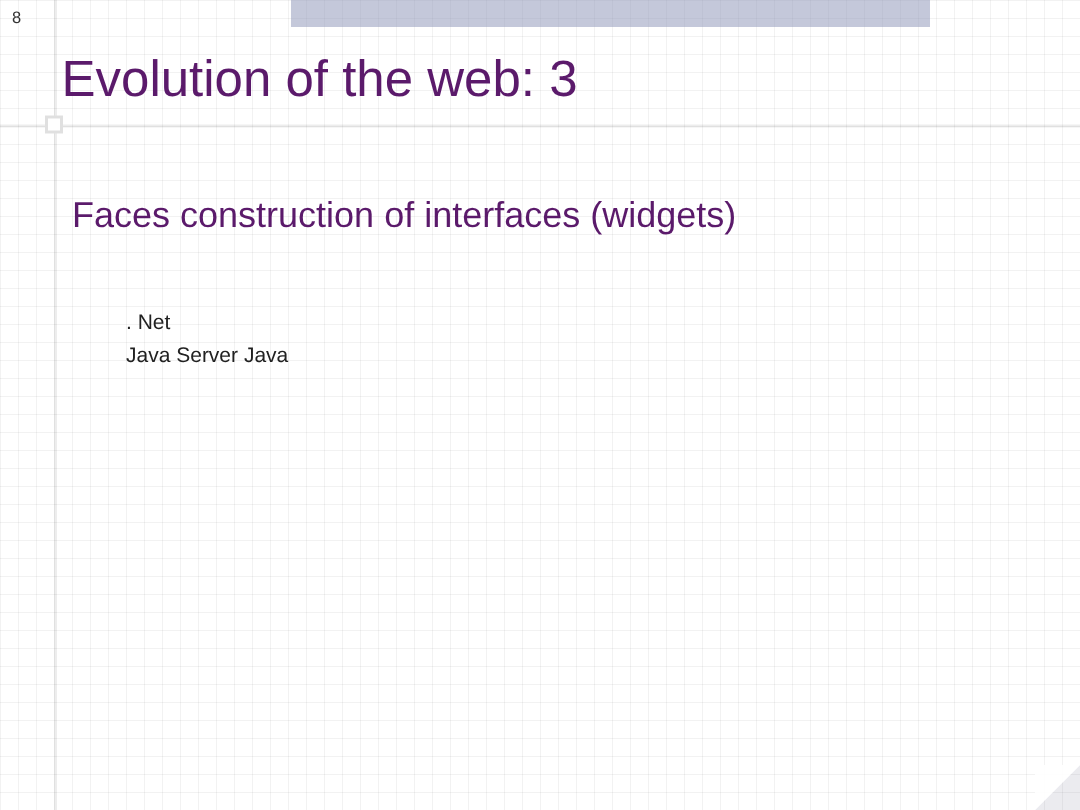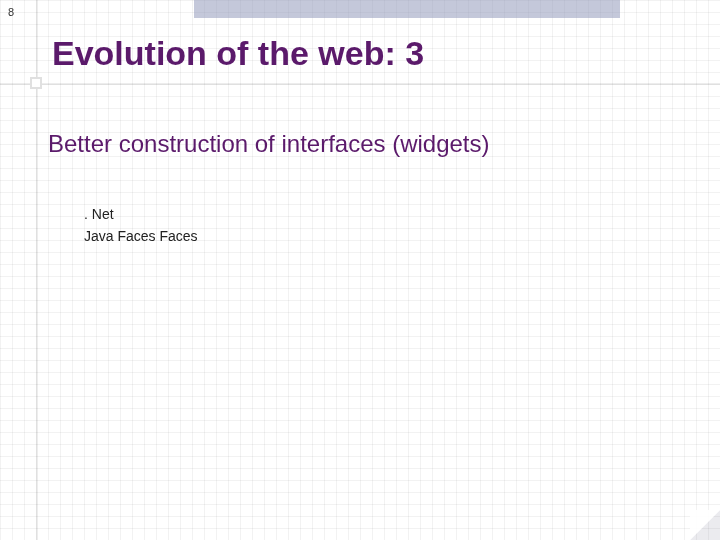--- a/index.html
+++ b/index.html
@@ -63,24 +63,24 @@
       position: absolute;
       top: 6px;
       left: 8px;
       font-size: 11px;
       color: #333;
       z-index: 4;
     }
     .title {
       position: absolute;
       top: 34px;
-      left: 52px;
+      left: 41px;
       font-size: 34px;
       color: #5b1a6b;
-      font-weight: 700;
+      font-weight: 400;
       z-index: 4;
     }
     .subtitle {
       position: absolute;
       top: 130px;
       left: 48px;
       font-size: 24px;
       color: #5b1a6b;
       font-weight: 400;
       z-index: 4;
@@ -120,21 +120,21 @@
 <div class="grid-bg"></div>
 <div class="top-band"></div>
 <div class="v-line"></div>
 <div class="h-line"></div>
 <div class="node"></div>
 
 <div class="page-num">8</div>
 
 <div class="title">Evolution of the web: 3</div>
 
-<div class="subtitle">Better construction of interfaces (widgets)</div>
+<div class="subtitle">Faces construction of interfaces (widgets)</div>
 
 <div class="body-items">
   <div>. Net</div>
-  <div>Java Faces Faces</div>
+  <div>Java Server Java</div>
 </div>
 
 <div class="corner"></div>
 <div class="corner-fold"></div>
 
 </body></html>

